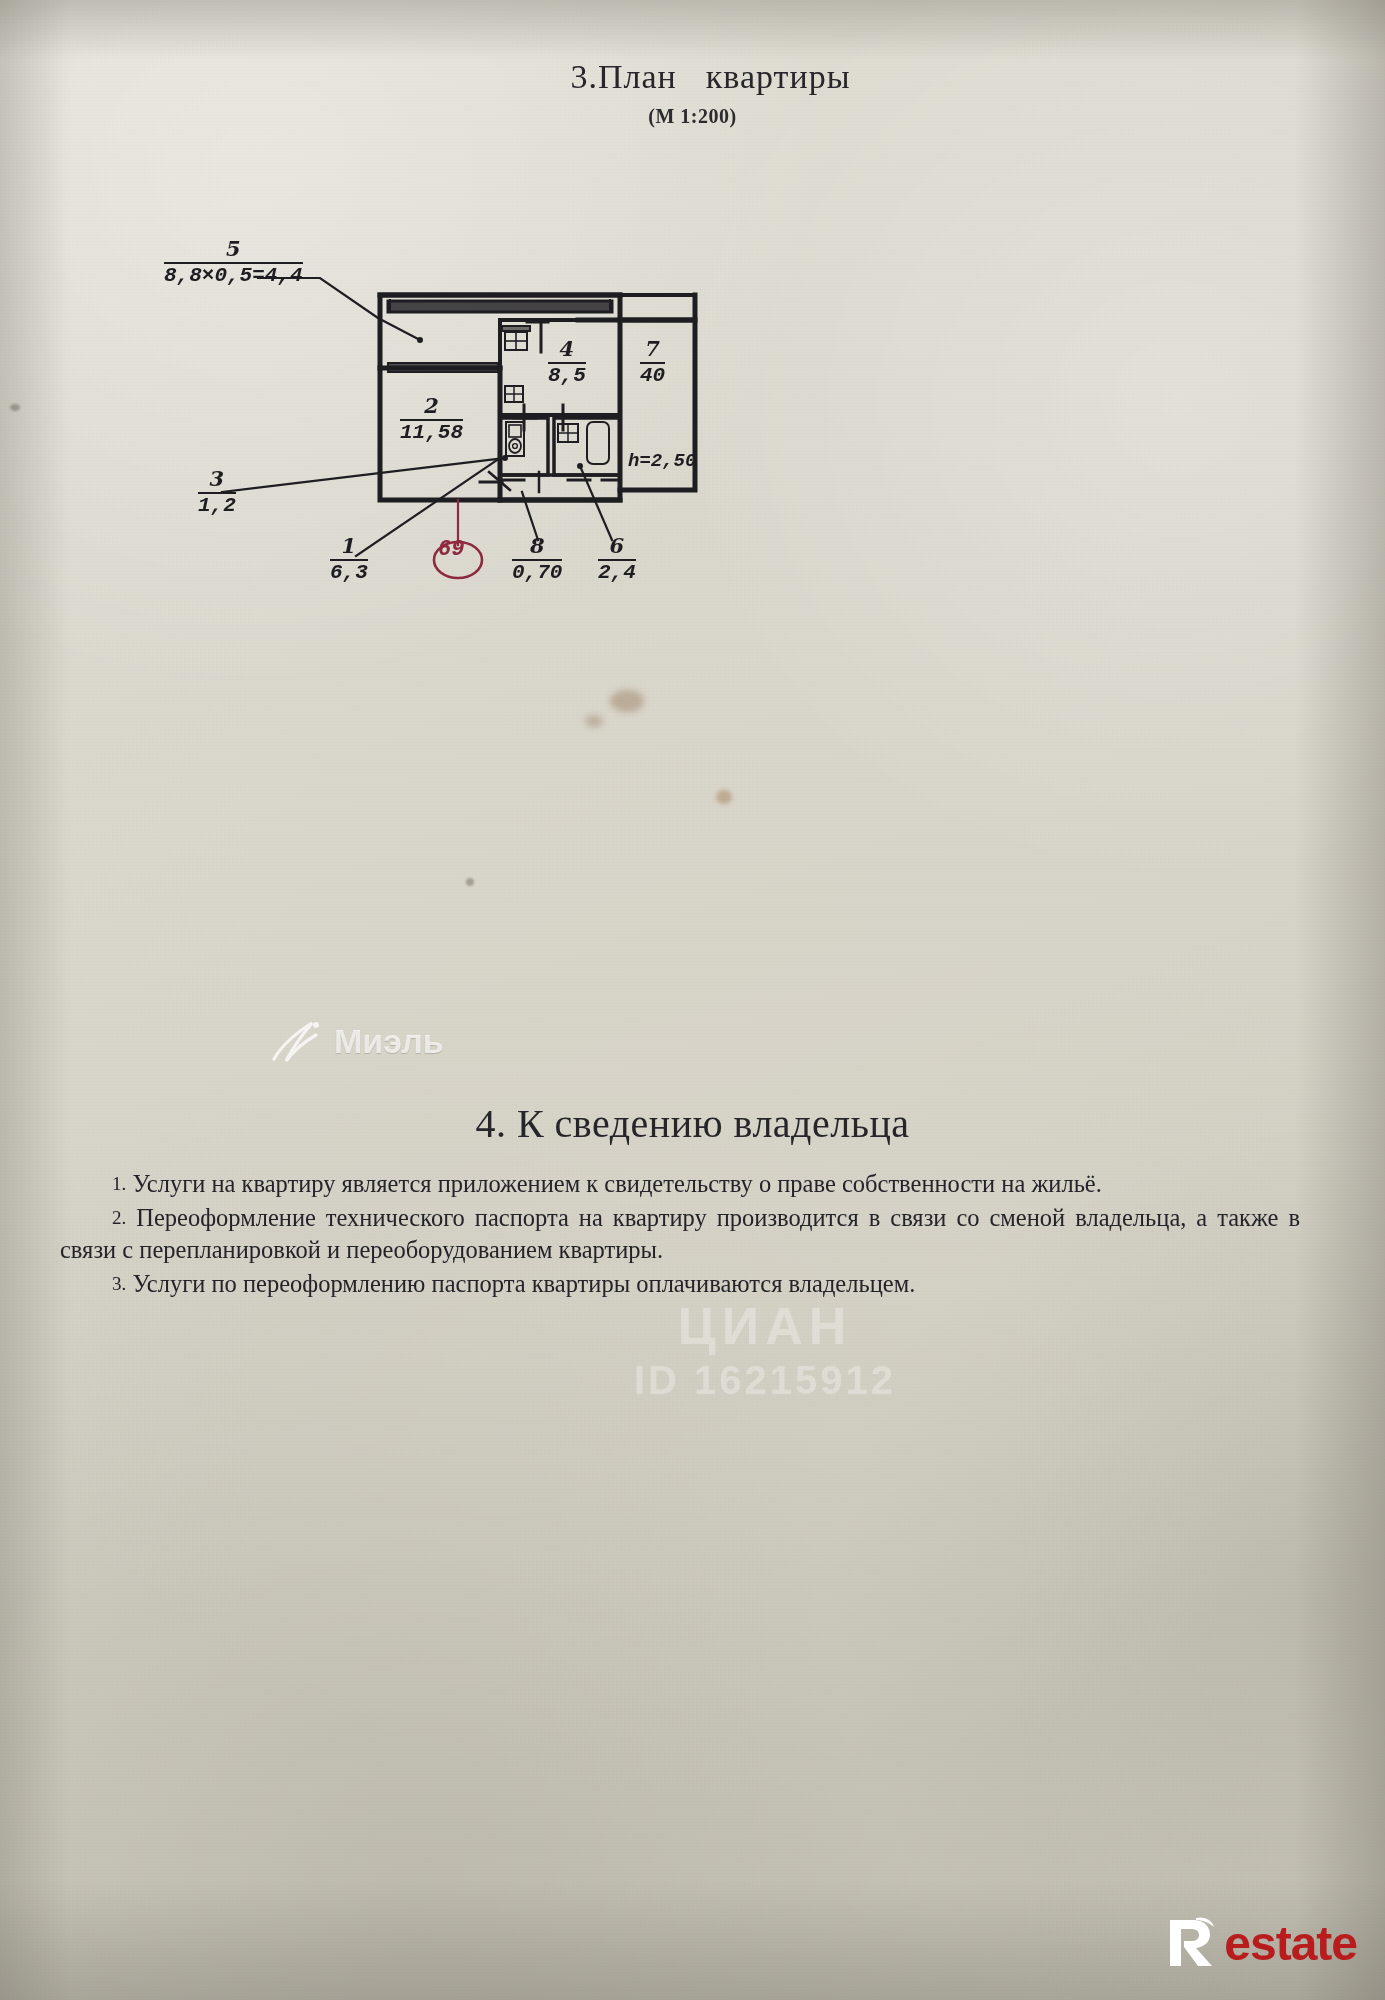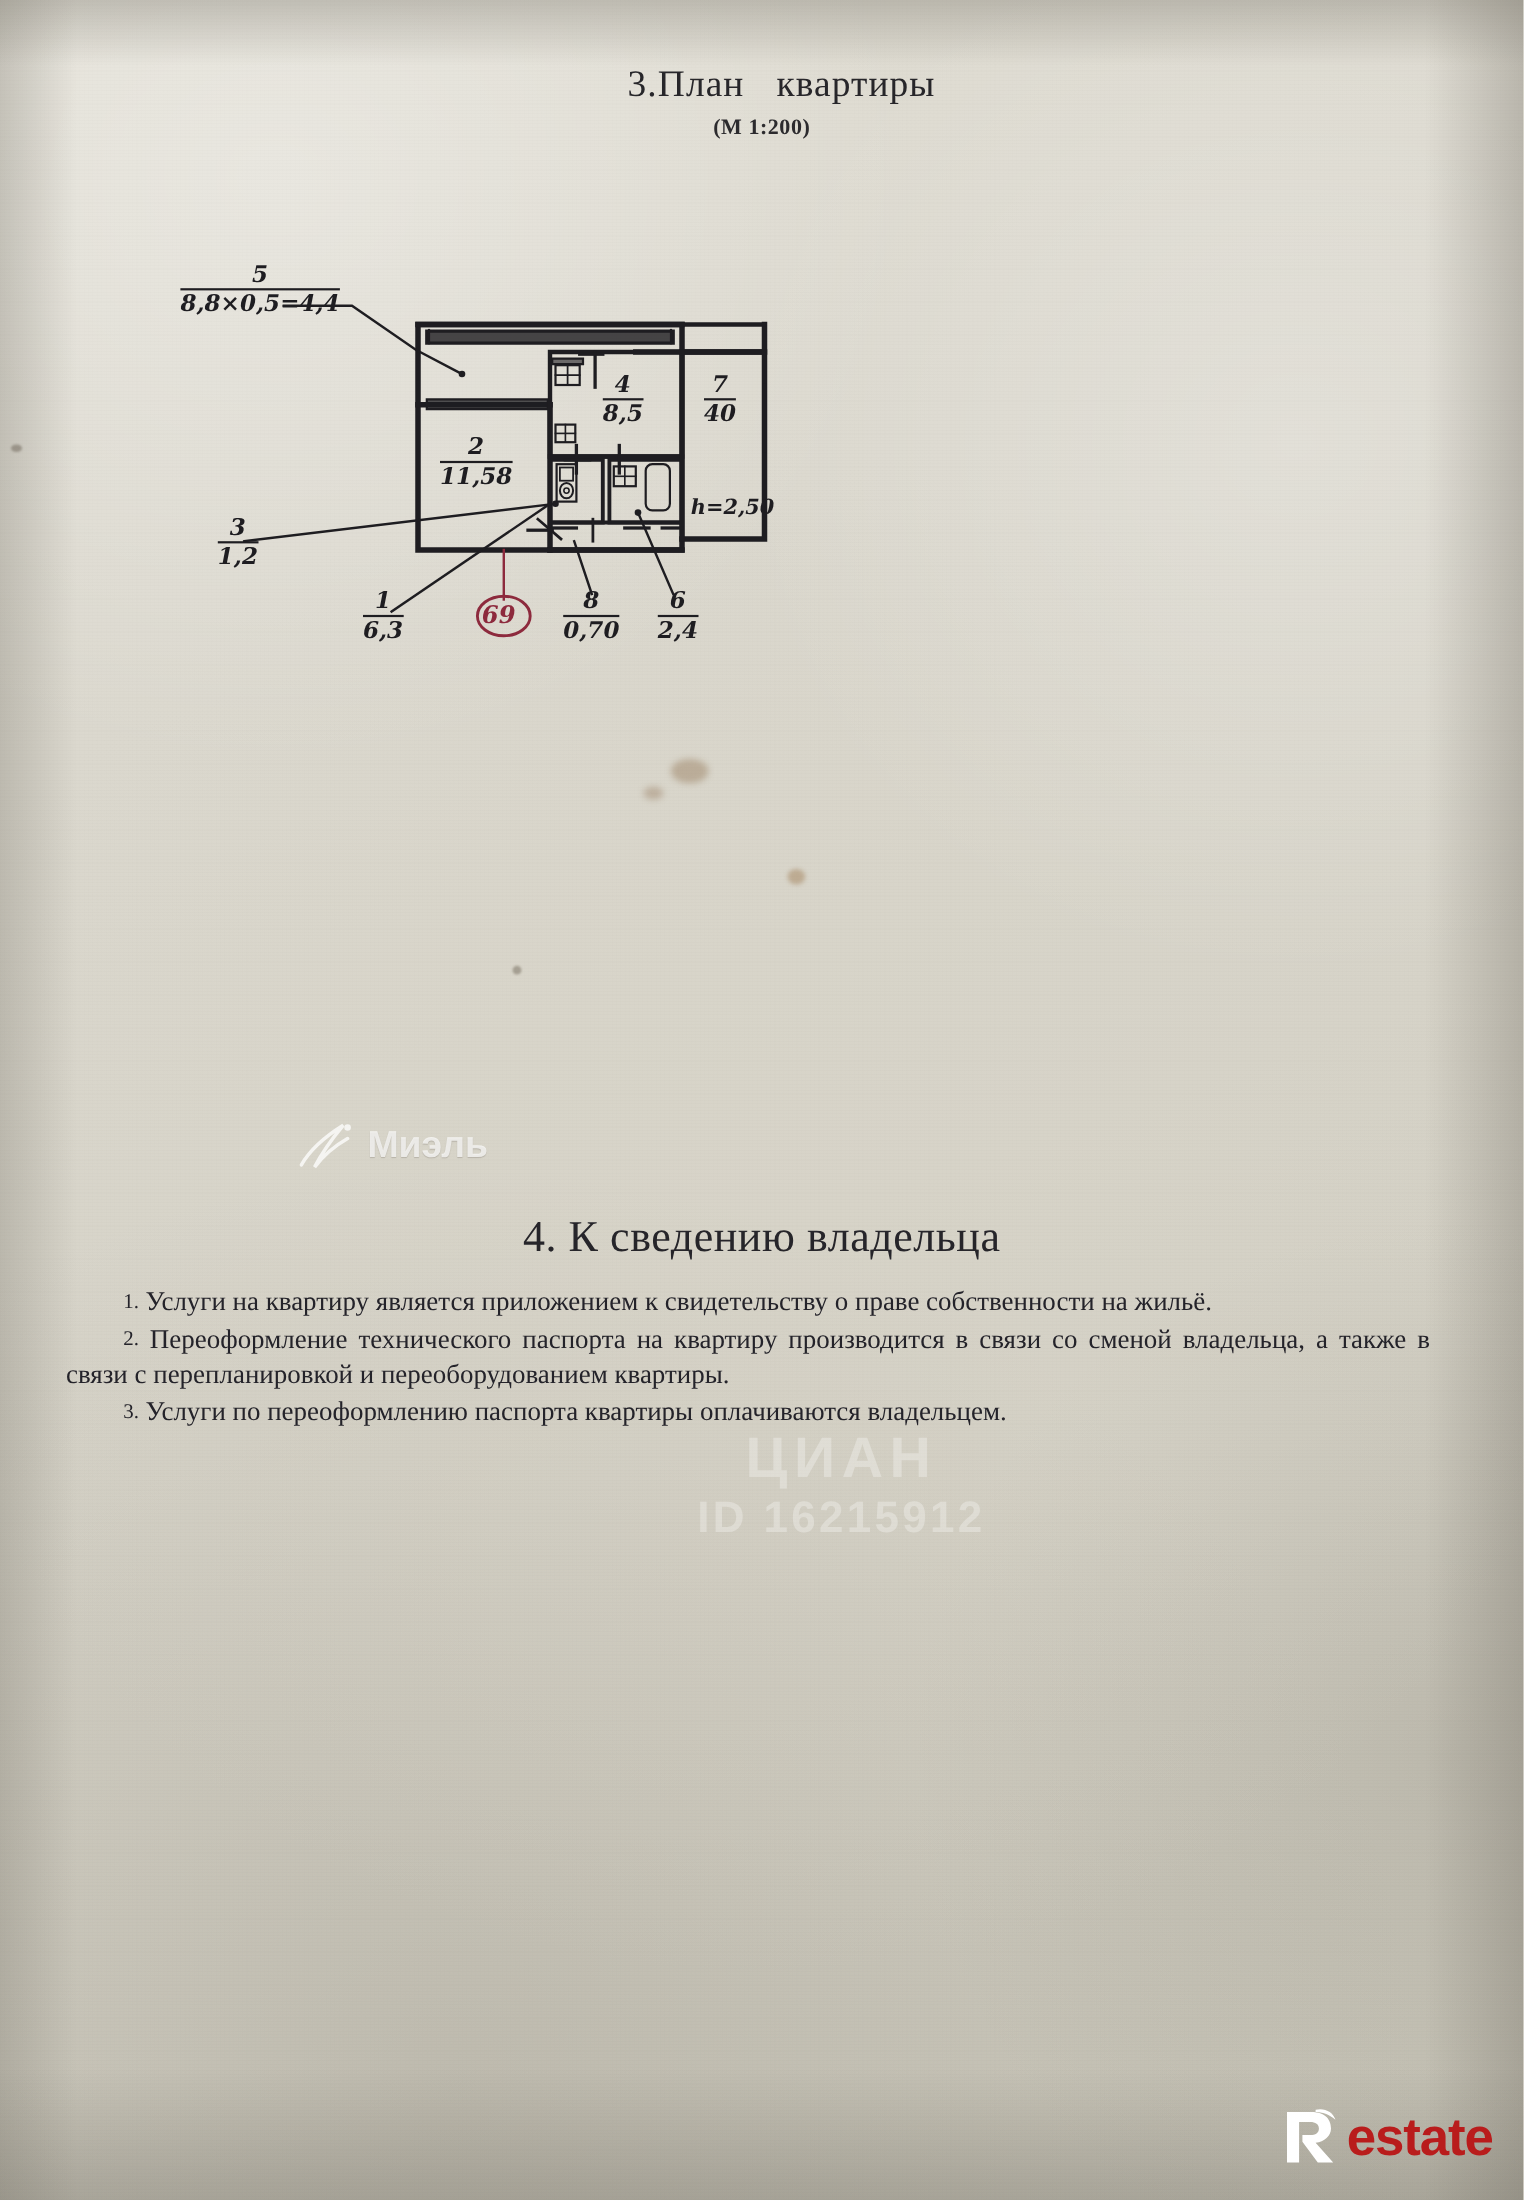--- a/index.html
+++ b/index.html
@@ -53,21 +53,21 @@
   
   .hlabel{
     position:absolute;color:#1e1d21;
     font-family:"DejaVu Serif", serif;
     font-style:italic;font-weight:bold;
     text-align:center;line-height:1.05;
     white-space:nowrap;
   }
   .hlabel .num{display:block;font-size:21px;}
   .hlabel .bar{display:block;height:2px;background:#1e1d21;margin:2px 0 1px;}
-  .hlabel .val{display:block;font-size:21px;}
+  .hlabel .val{display:block;font-size:21px;font-family:Liberation Mono, monospace;}
 
   
   #owner-title{
     position:absolute;left:0;top:1100px;width:1385px;text-align:center;
     font-size:40px;color:#26252a;letter-spacing:.5px;
   }
   #owner-body{
     position:absolute;left:60px;top:1168px;width:1240px;
     font-size:24.5px;line-height:1.30;color:#24232a;text-align:justify;
   }
@@ -258,21 +258,21 @@
   <div class="hlabel" style="left:448px;top:335px;">
     <span class="num">6</span>
     <span class="bar"></span>
     <span class="val">2,4</span>
   </div>
 
   <div class="hlabel" style="left:478px;top:252px;font-size:19px;">
     <span class="val" style="font-size:19px;">h=2,50</span>
   </div>
 
-  <div class="hlabel" style="left:288px;top:348px;color:#8d2a3d;">
+  <div class="hlabel" style="left:288px;top:338px;color:#8d2a3d;">
     <span class="val" style="font-size:22px;color:#8d2a3d;">69</span>
   </div>
 </div>
 
 <div id="miel">
   <span class="swoosh">
     <svg width="54" height="44" viewBox="0 0 54 44">
       <path d="M2 40 C 10 26, 24 14, 40 4 C 30 16, 20 30, 14 42 C 20 34, 30 24, 44 16" fill="none" stroke="rgba(255,255,255,.75)" stroke-width="3.2" stroke-linecap="round"></path>
       <circle cx="44" cy="6" r="3" fill="rgba(255,255,255,.75)"></circle>
     </svg>

